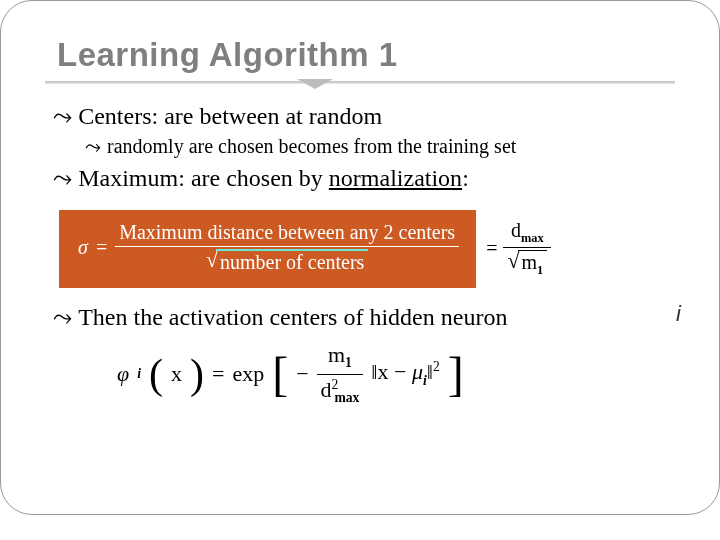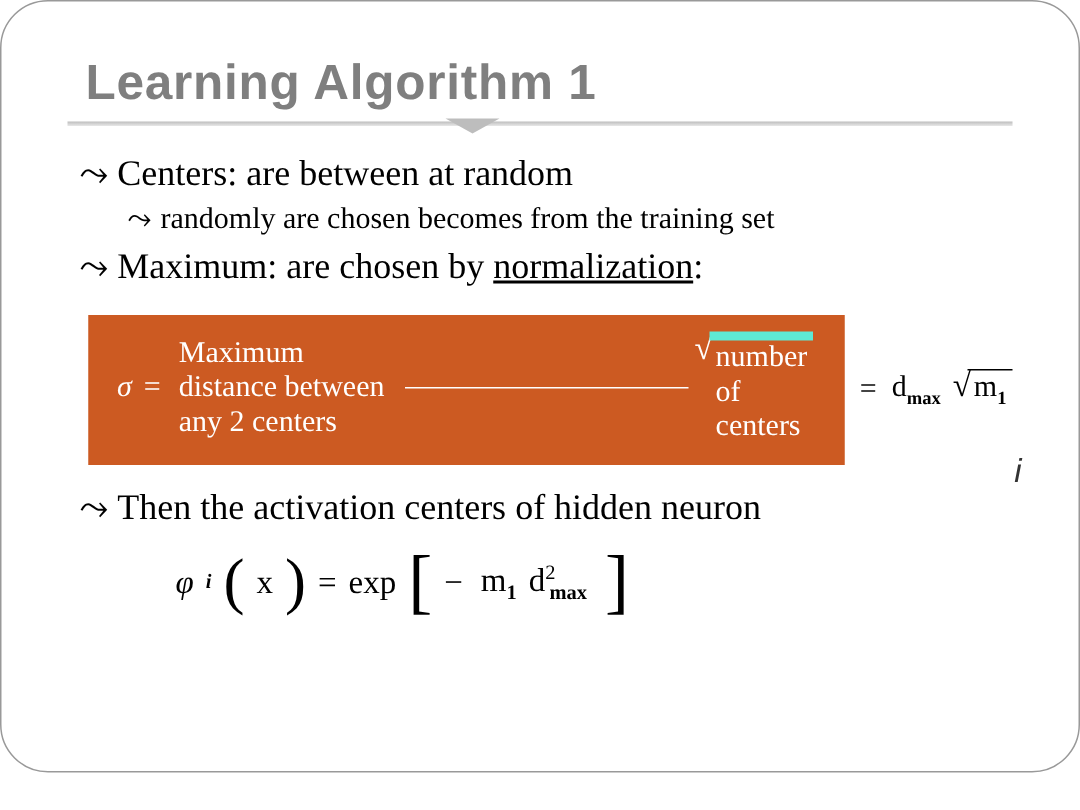--- a/index.html
+++ b/index.html
@@ -86,34 +86,34 @@
     padding: 10px 16px 12px 18px;
     display: flex;
     align-items: center;
     gap: 10px;
     font-size: 20px;
     border: 1px solid #cc5a22;
   }
   .sigma-eq { display:flex; align-items:center; gap:8px; }
   .frac {
     display: inline-flex;
-    flex-direction: row;
+    flex-direction: column;
     align-items: center;
     line-height: 1.15;
   }
   .frac .num { padding: 0 4px; }
   .frac .bar { width: 100%; height: 1px; margin: 2px 0; }
   .orange .frac .bar { background:#fff; }
   .frac .den { padding: 0 4px; }
   .sqrt {
     display: inline-flex;
     align-items: flex-start;
   }
   .sqrt .rad { font-size: 22px; line-height: 1; margin-right: -2px; }
-  .sqrt .vinc { border-top: 6px solid #5eead4; padding: 0 4px 1px 4px; }
+  .sqrt .vinc { border-top: 2px solid #5eead4; padding: 0 4px 1px 4px; }
   .side-frac .frac .bar { background:#000; }
   .side-frac .sqrt .vinc { border-top: 1px solid #000; }
   .side-frac { font-size: 20px; display:flex; align-items:center; gap:6px; }
 
   .phi-row {
     margin: 10px 0 0 76px;
     display: flex;
     align-items: center;
     gap: 8px;
     font-size: 22px;
@@ -235,20 +235,23 @@
       <span>−</span>
       <span class="frac">
         <span class="num">
           <span>m</span><span class="sub">1</span>
         </span>
         <span class="bar"></span>
         <span class="den">
           <span>d</span><span class="sup">2</span><span class="sub" style="margin-left:-4px">max</span>
         </span>
       </span>
+      <span>
+        ‖<span>x</span> <span>−</span> <span style="font-style:italic">μ</span><span class="sub" style="font-style:italic">i</span>‖<span class="sup">2</span>
+      </span>
       <span class="brack-big">]</span>
     </div>
 
   </div>
 
   <div class="i-float">i</div>
 
 </div>
 
 </body></html>

